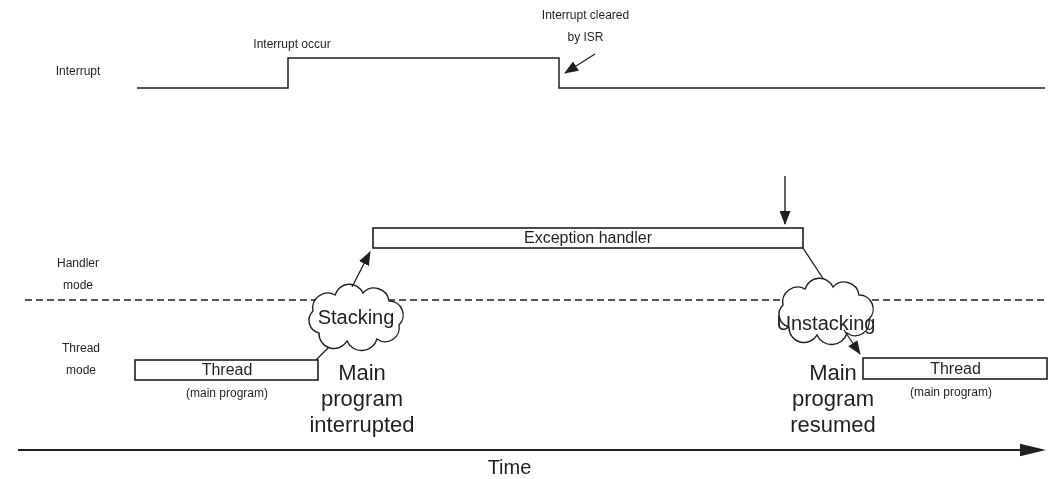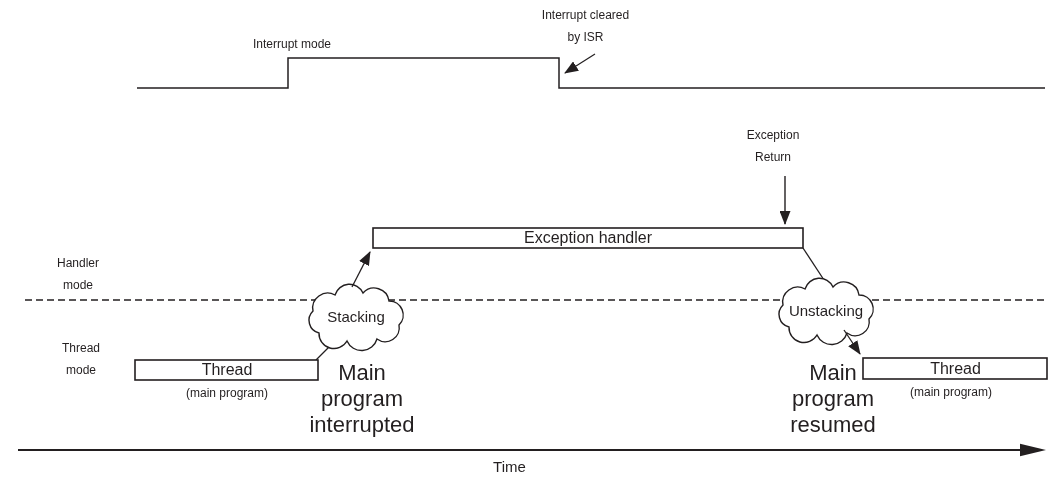--- a/index.html
+++ b/index.html
@@ -18,21 +18,21 @@
   }
   .canvas svg { position: absolute; left: 0; top: 0; }
   .label {
     position: absolute;
     font-size: 12px;
     line-height: 22px;
     color: var(--ink);
     text-align: center;
     white-space: pre-line;
   }
-  .label.small { font-size: 15px; line-height: 18px; }
+  .label.small { font-size: 20px; line-height: 18px; }
   .label.tall { font-size: 22px; line-height: 26px; }
   .boxtext {
     position: absolute;
     display: flex;
     align-items: center;
     justify-content: center;
     font-size: 16px;
     color: var(--ink);
     white-space: nowrap;
   }
@@ -72,34 +72,33 @@
     <rect x="135" y="360" width="183" height="20" fill="#ffffff" stroke="#231f20" stroke-width="1.6"></rect>
 
     <rect x="863" y="358" width="184" height="21" fill="#ffffff" stroke="#231f20" stroke-width="1.6"></rect>
 
     <polyline points="137,88 288,88 288,58 559,58 559,88 1045,88" fill="none" stroke="#231f20" stroke-width="1.5"></polyline>
 
     <line x1="18" y1="450" x2="1023" y2="450" stroke="#231f20" stroke-width="1.8"></line>
     <polygon points="1046,450 1020,443.7 1020,456.3" fill="#231f20"></polygon>
   </svg>
 
+  <div class="label" style="left:18px; top:60px; width:120px;">Interrupt</div>
 
   <div class="label" style="left:18px; top:215px; width:120px;margin-top:37px;">Handler
 mode</div>
 
   <div class="label" style="left:21px; top:337px; width:120px;">Thread
 mode</div>
 
-  <div class="label" style="left:217px; top:33px; width:150px;">Interrupt mode</div>
+  <div class="label" style="left:217px; top:33px; width:150px;">Interrupt occur</div>
 
   <div class="label" style="left:508px; top:4px; width:155px;">Interrupt cleared
 by ISR</div>
 
-  <div class="label" style="left:713px; top:124px; width:120px;">Exception
-Return</div>
 
   <div class="label tall" style="left:302px; top:360px; width:120px;">Main
 program
 interrupted</div>
 
   <div class="label tall" style="left:773px; top:360px; width:120px;">Main
 program
 resumed</div>
 
   <div class="label small" style="left:482px; top:458px; width:55px;">Time</div>
@@ -109,15 +108,15 @@
   <div class="boxtext" style="left:136px; top:360px; width:182px; height:20px;">Thread</div>
 
   <div class="label" style="left:152px; top:382px; width:150px;">(main program)</div>
 
   <div class="boxtext" style="left:864px; top:358px; width:183px; height:21px;">Thread</div>
 
   <div class="label" style="left:876px; top:381px; width:150px;">(main program)</div>
 
   <div class="label small" style="left:306px; top:308px; width:100px;">Stacking</div>
 
-  <div class="label small" style="left:776px; top:302px; width:100px;">Unstacking</div>
+  <div class="label small" style="left:776px; top:314px; width:100px;">Unstacking</div>
 
 </div>
 
 </body></html>

